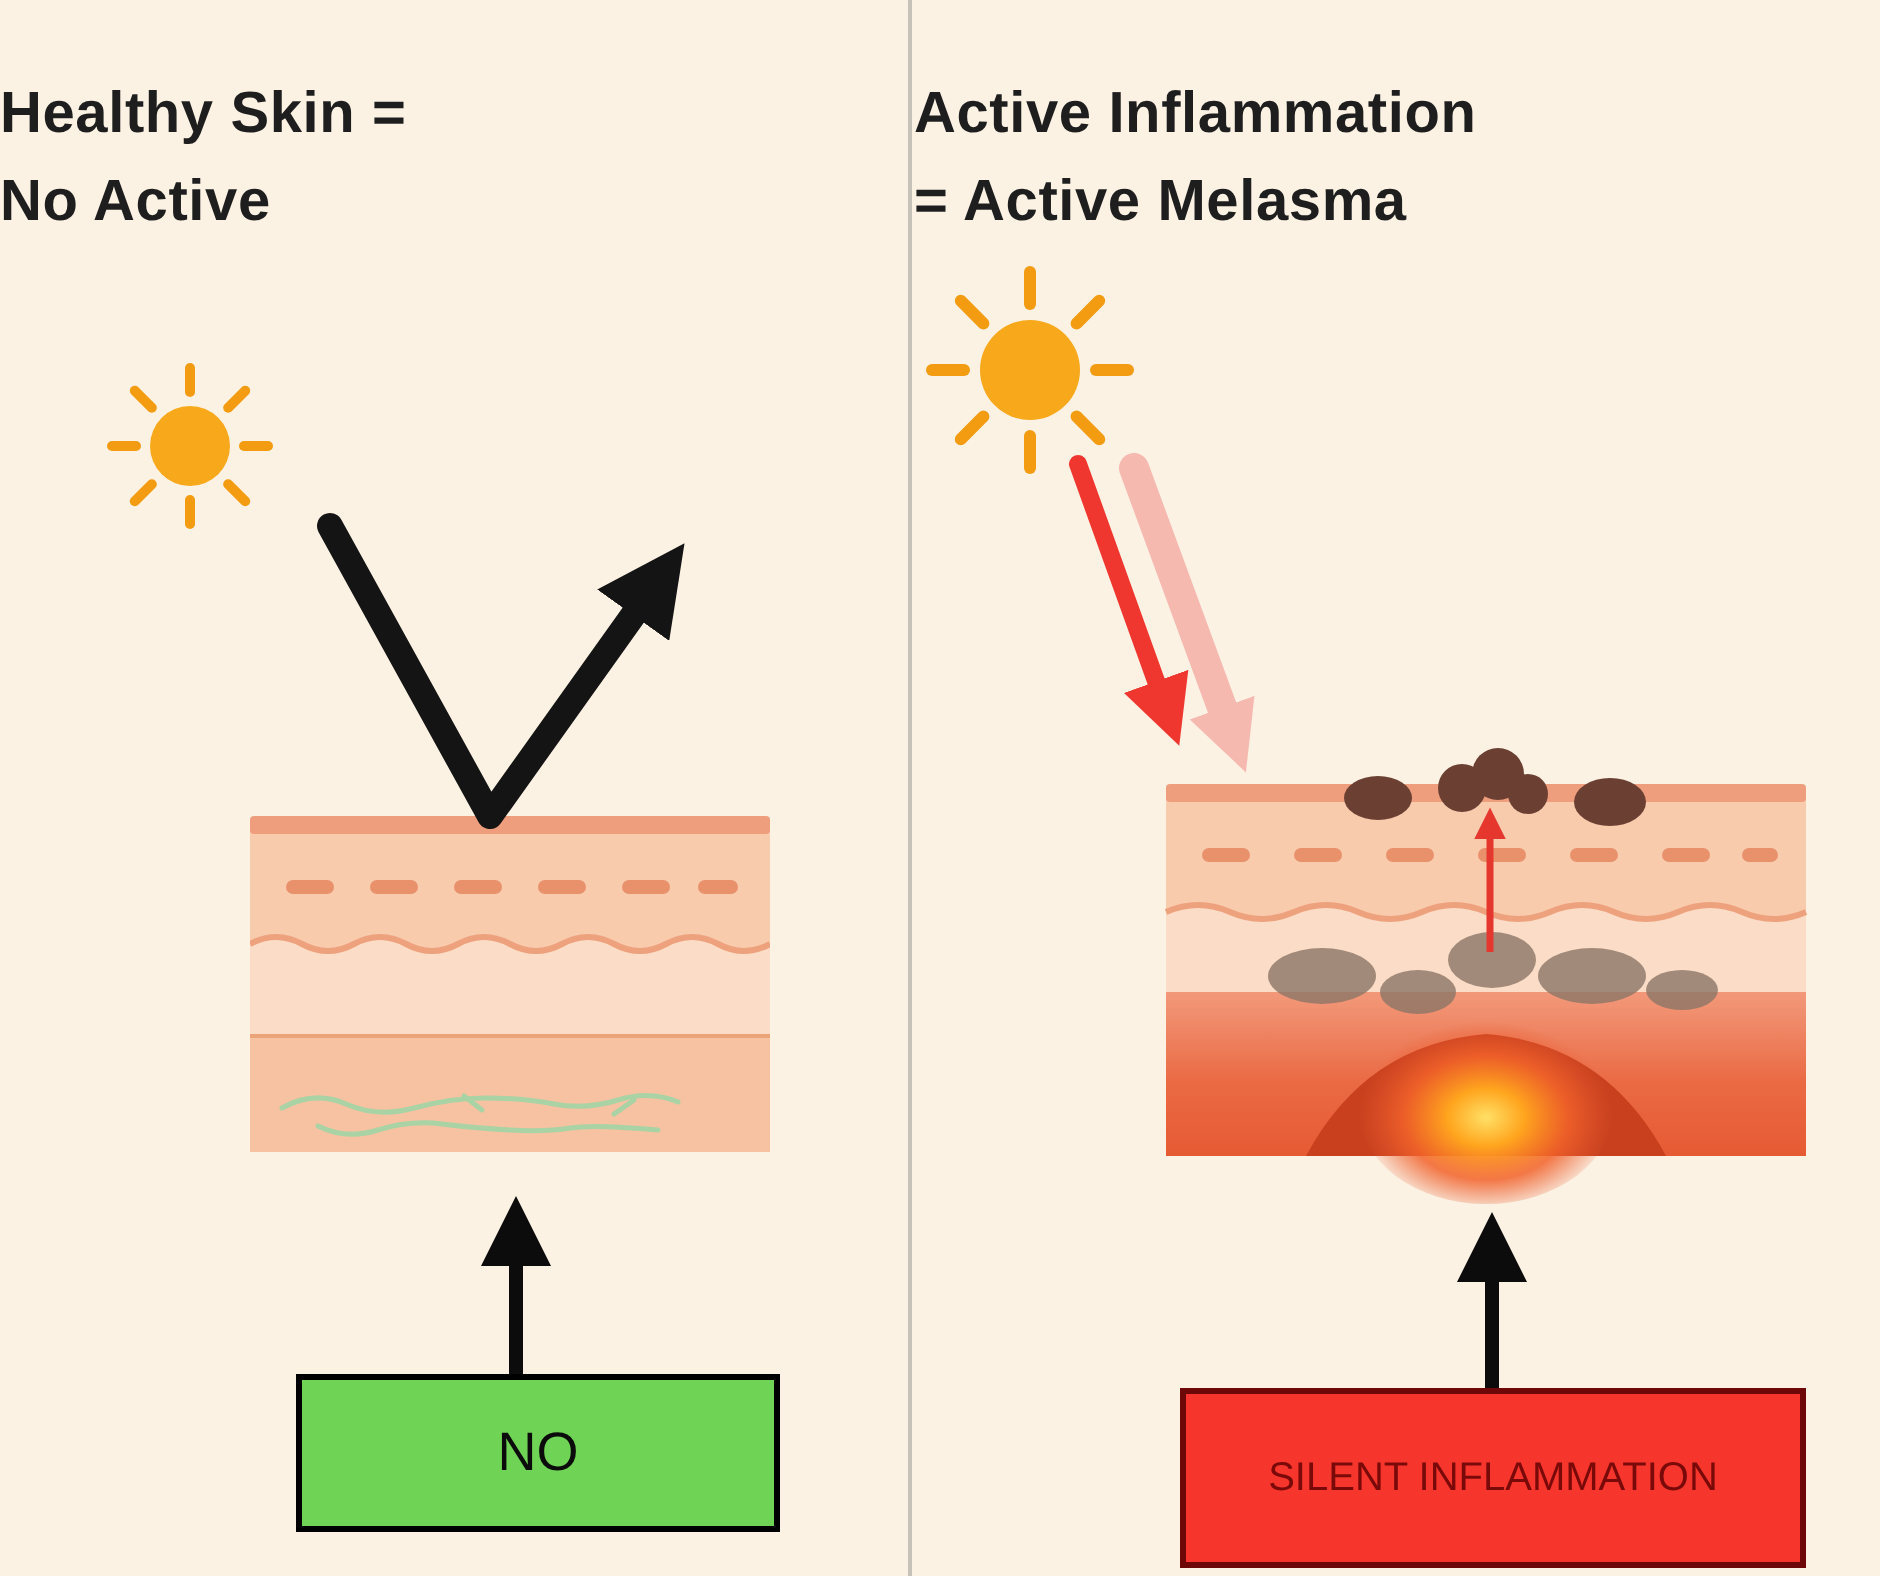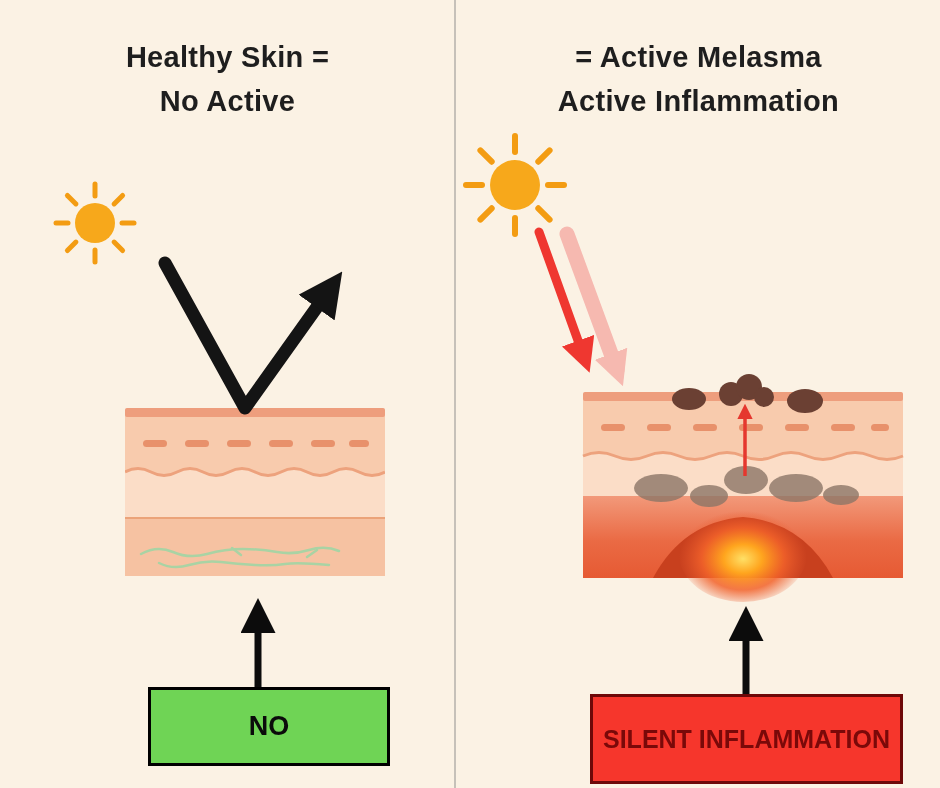--- a/index.html
+++ b/index.html
@@ -7,41 +7,41 @@
     position:relative; width:940px; height:788px;
     background:#FBF2E4; overflow:hidden;
     font-family:"Liberation Sans", sans-serif;
   }
   .abs { position:absolute; }
   .divider {
     position:absolute; left:454px; top:0; width:2px; height:788px;
     background:#C6C1B9;
   }
   .panel-title {
-    position:absolute; top:12px; text-align:center;
+    position:absolute; top:12px; 
     font-weight:bold; font-size:29px; color:#1E1E1E; line-height:1.5;
     letter-spacing:0.3px;
   }
   .panel-title .line { display:block; }
   .title-left  { left:0;   width:455px; }
   .title-right { left:457px; width:483px; }
   .label-box {
     position:absolute; display:flex; flex-direction:column;
     align-items:center; justify-content:center;
-    font-weight:bold; text-align:center; box-sizing:border-box;
+    font-weight:normal; text-align:center; box-sizing:border-box;
   }
   .green-box {
     left:148px; top:687px; width:242px; height:79px;
     background:#6FD455; border:3px solid #000000;
     color:#0B0B0B; font-size:27px; line-height:1.35;
   }
   .red-box {
     left:590px; top:694px; width:313px; height:90px;
     background:#F6362C; border:3px solid #6E0808;
-    color:#7A0909; font-size:25px; line-height:1.55;
+    color:#7A0909; font-size:20px; line-height:1.55;
   }
   svg { display:block; }
 </style>
 </head>
 <body>
 
 <div class="canvas">
 
   <svg width="0" height="0" style="position:absolute" aria-hidden="true">
     <defs>
@@ -118,22 +118,22 @@
     </svg>
 
     <div class="label-box green-box">
       <span>NO</span>
     </div>
   </section>
 
   <section>
 
     <h2 class="panel-title title-right">
+      <span class="line">Active Inflammation</span>
       <span class="line">= Active Melasma</span>
-      <span class="line">Active Inflammation</span>
     </h2>
 
     <svg class="abs" style="left:460px;top:130px" width="110" height="110" viewBox="0 0 110 110">
       <circle cx="55" cy="55" r="25" fill="#F7A81B"></circle>
       <g stroke="#F39C12" stroke-width="6" stroke-linecap="round">
         <line x1="88" y1="55" x2="104" y2="55"></line>
         <line x1="78.3" y1="78.3" x2="89.6" y2="89.6"></line>
         <line x1="55" y1="88" x2="55" y2="104"></line>
         <line x1="31.7" y1="78.3" x2="20.4" y2="89.6"></line>
         <line x1="22" y1="55" x2="6" y2="55"></line>

